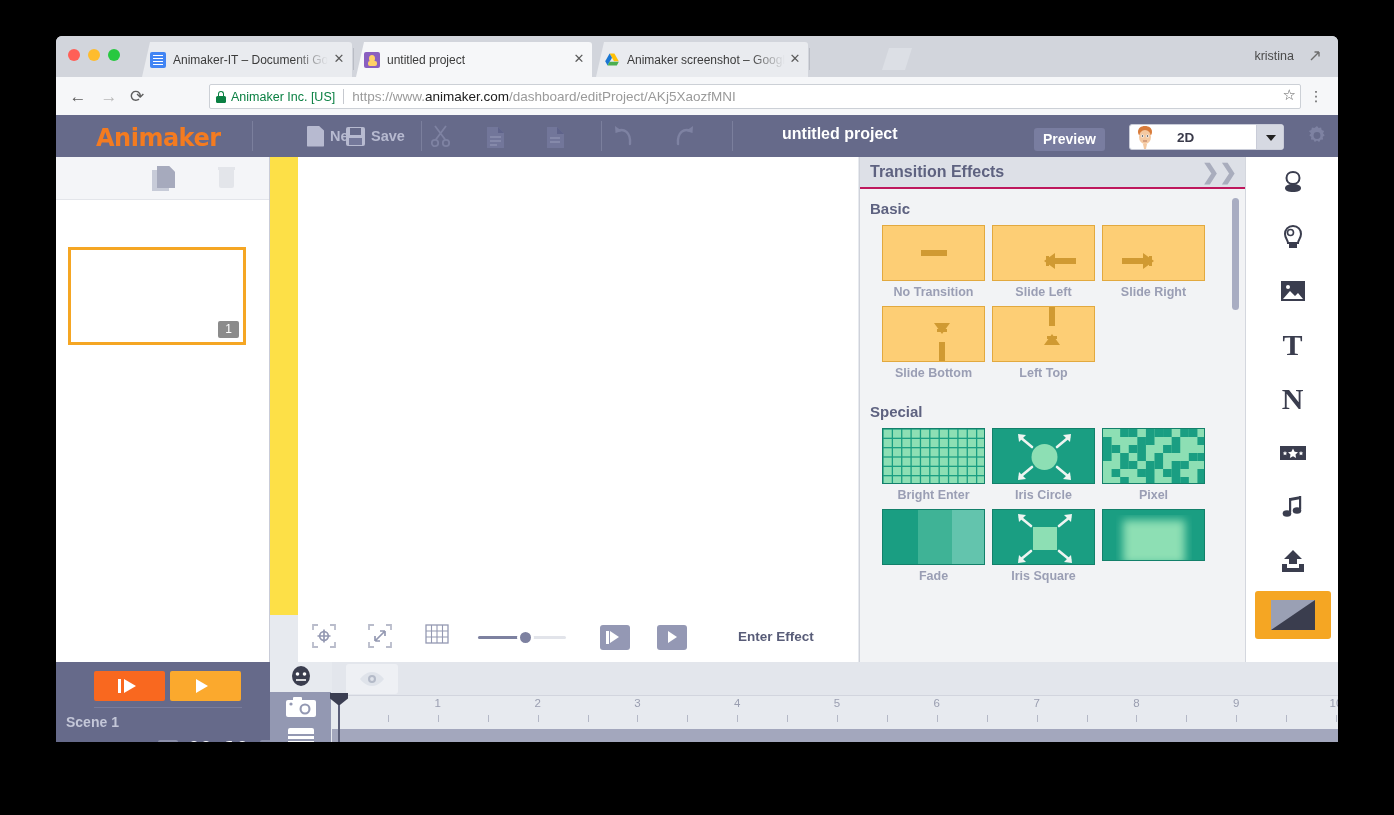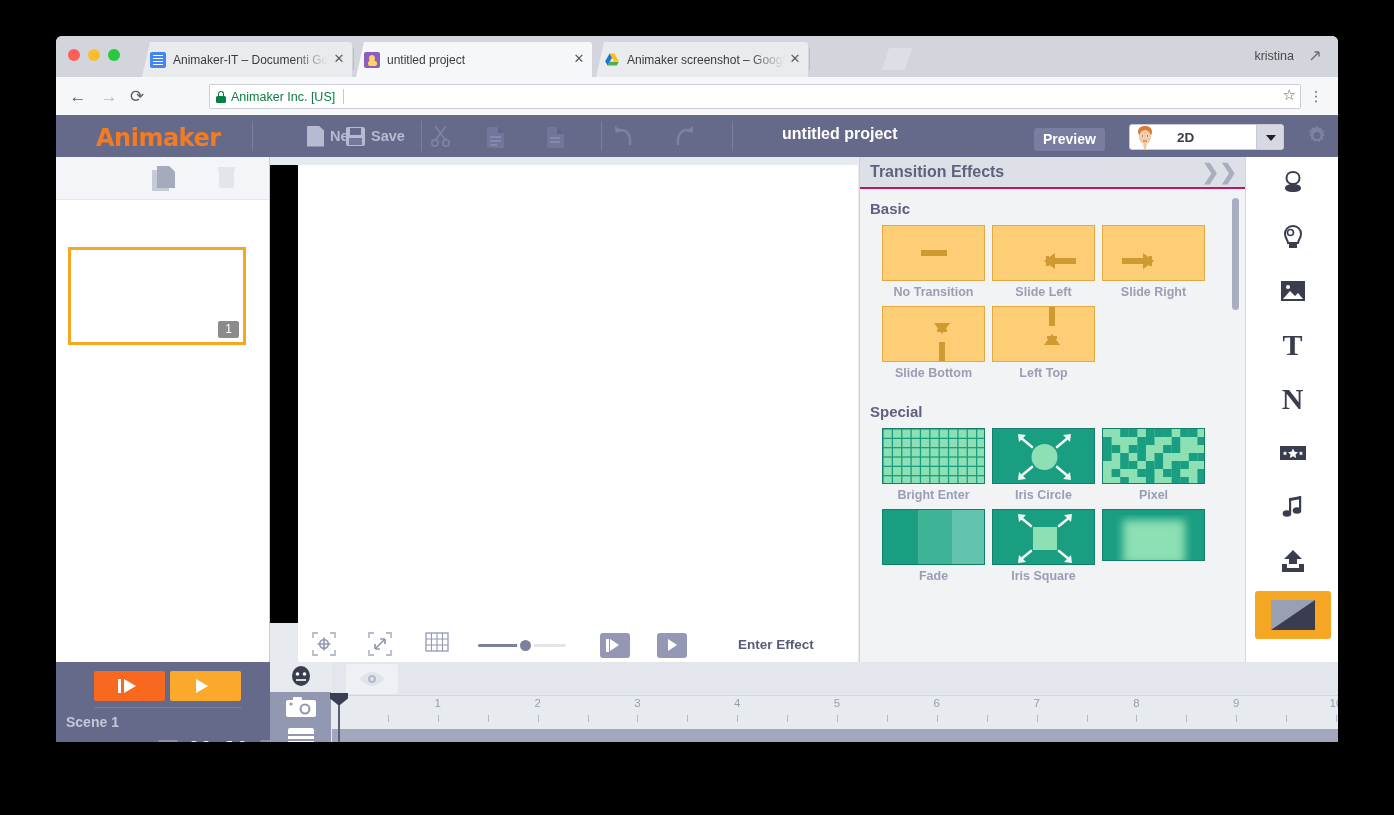--- a/index.html
+++ b/index.html
@@ -114,21 +114,21 @@
          clip-path:polygon(0 0,68% 0,100% 26%,100% 100%,0 100%);}
   .trash{position:relative;width:17px;height:22px;}
   .trash i{position:absolute;left:1px;top:4px;width:15px;height:18px;background:#e3e5ea;border-radius:0 0 2px 2px;}
   .trash b{position:absolute;left:0;top:1px;width:17px;height:3px;background:#e3e5ea;}
   .scenethumb{position:absolute;left:12px;top:90px;width:178px;height:98px;background:#fff;
               border:3px solid #f5a623;box-sizing:border-box;}
   .scenethumb .num{position:absolute;right:4px;bottom:4px;background:#8b8b8b;color:#fff;
                    font-size:12px;padding:1px 7px 2px;border-radius:2px;}
 
   
-  .canvaswrap{position:absolute;left:214px;top:42px;width:588px;height:458px;background:#000000;margin-top:8px;}
+  .canvaswrap{position:absolute;left:214px;top:42px;width:588px;height:458px;background:#fde047;}
   .canvas{position:absolute;left:28px;top:0;width:560px;height:455px;background:#fff;}
   .canvasbar{position:absolute;left:28px;top:455px;width:560px;height:50px;background:#fff;
              border-bottom:3px solid #666a8a;}
   .cb-ic{position:absolute;top:12px;}
   .slider{position:absolute;left:180px;top:24px;width:88px;height:3px;background:#e2e4ea;border-radius:2px;}
   .slider .fill{position:absolute;left:0;top:0;height:3px;width:46px;background:#7d81a0;border-radius:2px;}
   .slider .knob{position:absolute;left:39px;top:-7px;width:17px;height:17px;border-radius:50%;
                 background:#7d81a0;border:3px solid #fff;box-sizing:border-box;}
   .sqbtn{position:absolute;top:13px;width:30px;height:25px;background:#9498b4;border-radius:3px;}
   .sqbtn .tri{position:absolute;left:10px;top:6px;width:0;height:0;border-left:9px solid #fff;
@@ -269,20 +269,21 @@
       <div class="navbtn" style="left:12px;">←</div>
       <div class="navbtn" style="left:43px;color:#b9b9b9;">→</div>
       <div class="navbtn" style="left:71px;">⟳</div>
       <div class="omnibox">
         <span class="lock">
             <b></b>
             <i></i>
           </span>
         <span class="secure">Animaker Inc. [US]</span>
         <span class="vdiv"></span>
+        <span class="url"><span>https://www.</span><span class="host">animaker.com</span><span>/dashboard/editProject/AKj5XaozfMNI</span></span>
       </div>
       <div class="star">☆</div>
       <div class="kebab">⋮</div>
     </div>
 
     <div class="app">
 
       <div class="apptop">
         <div class="logo">Animaker</div>
         <div class="tsep" style="left:196px;"></div>

